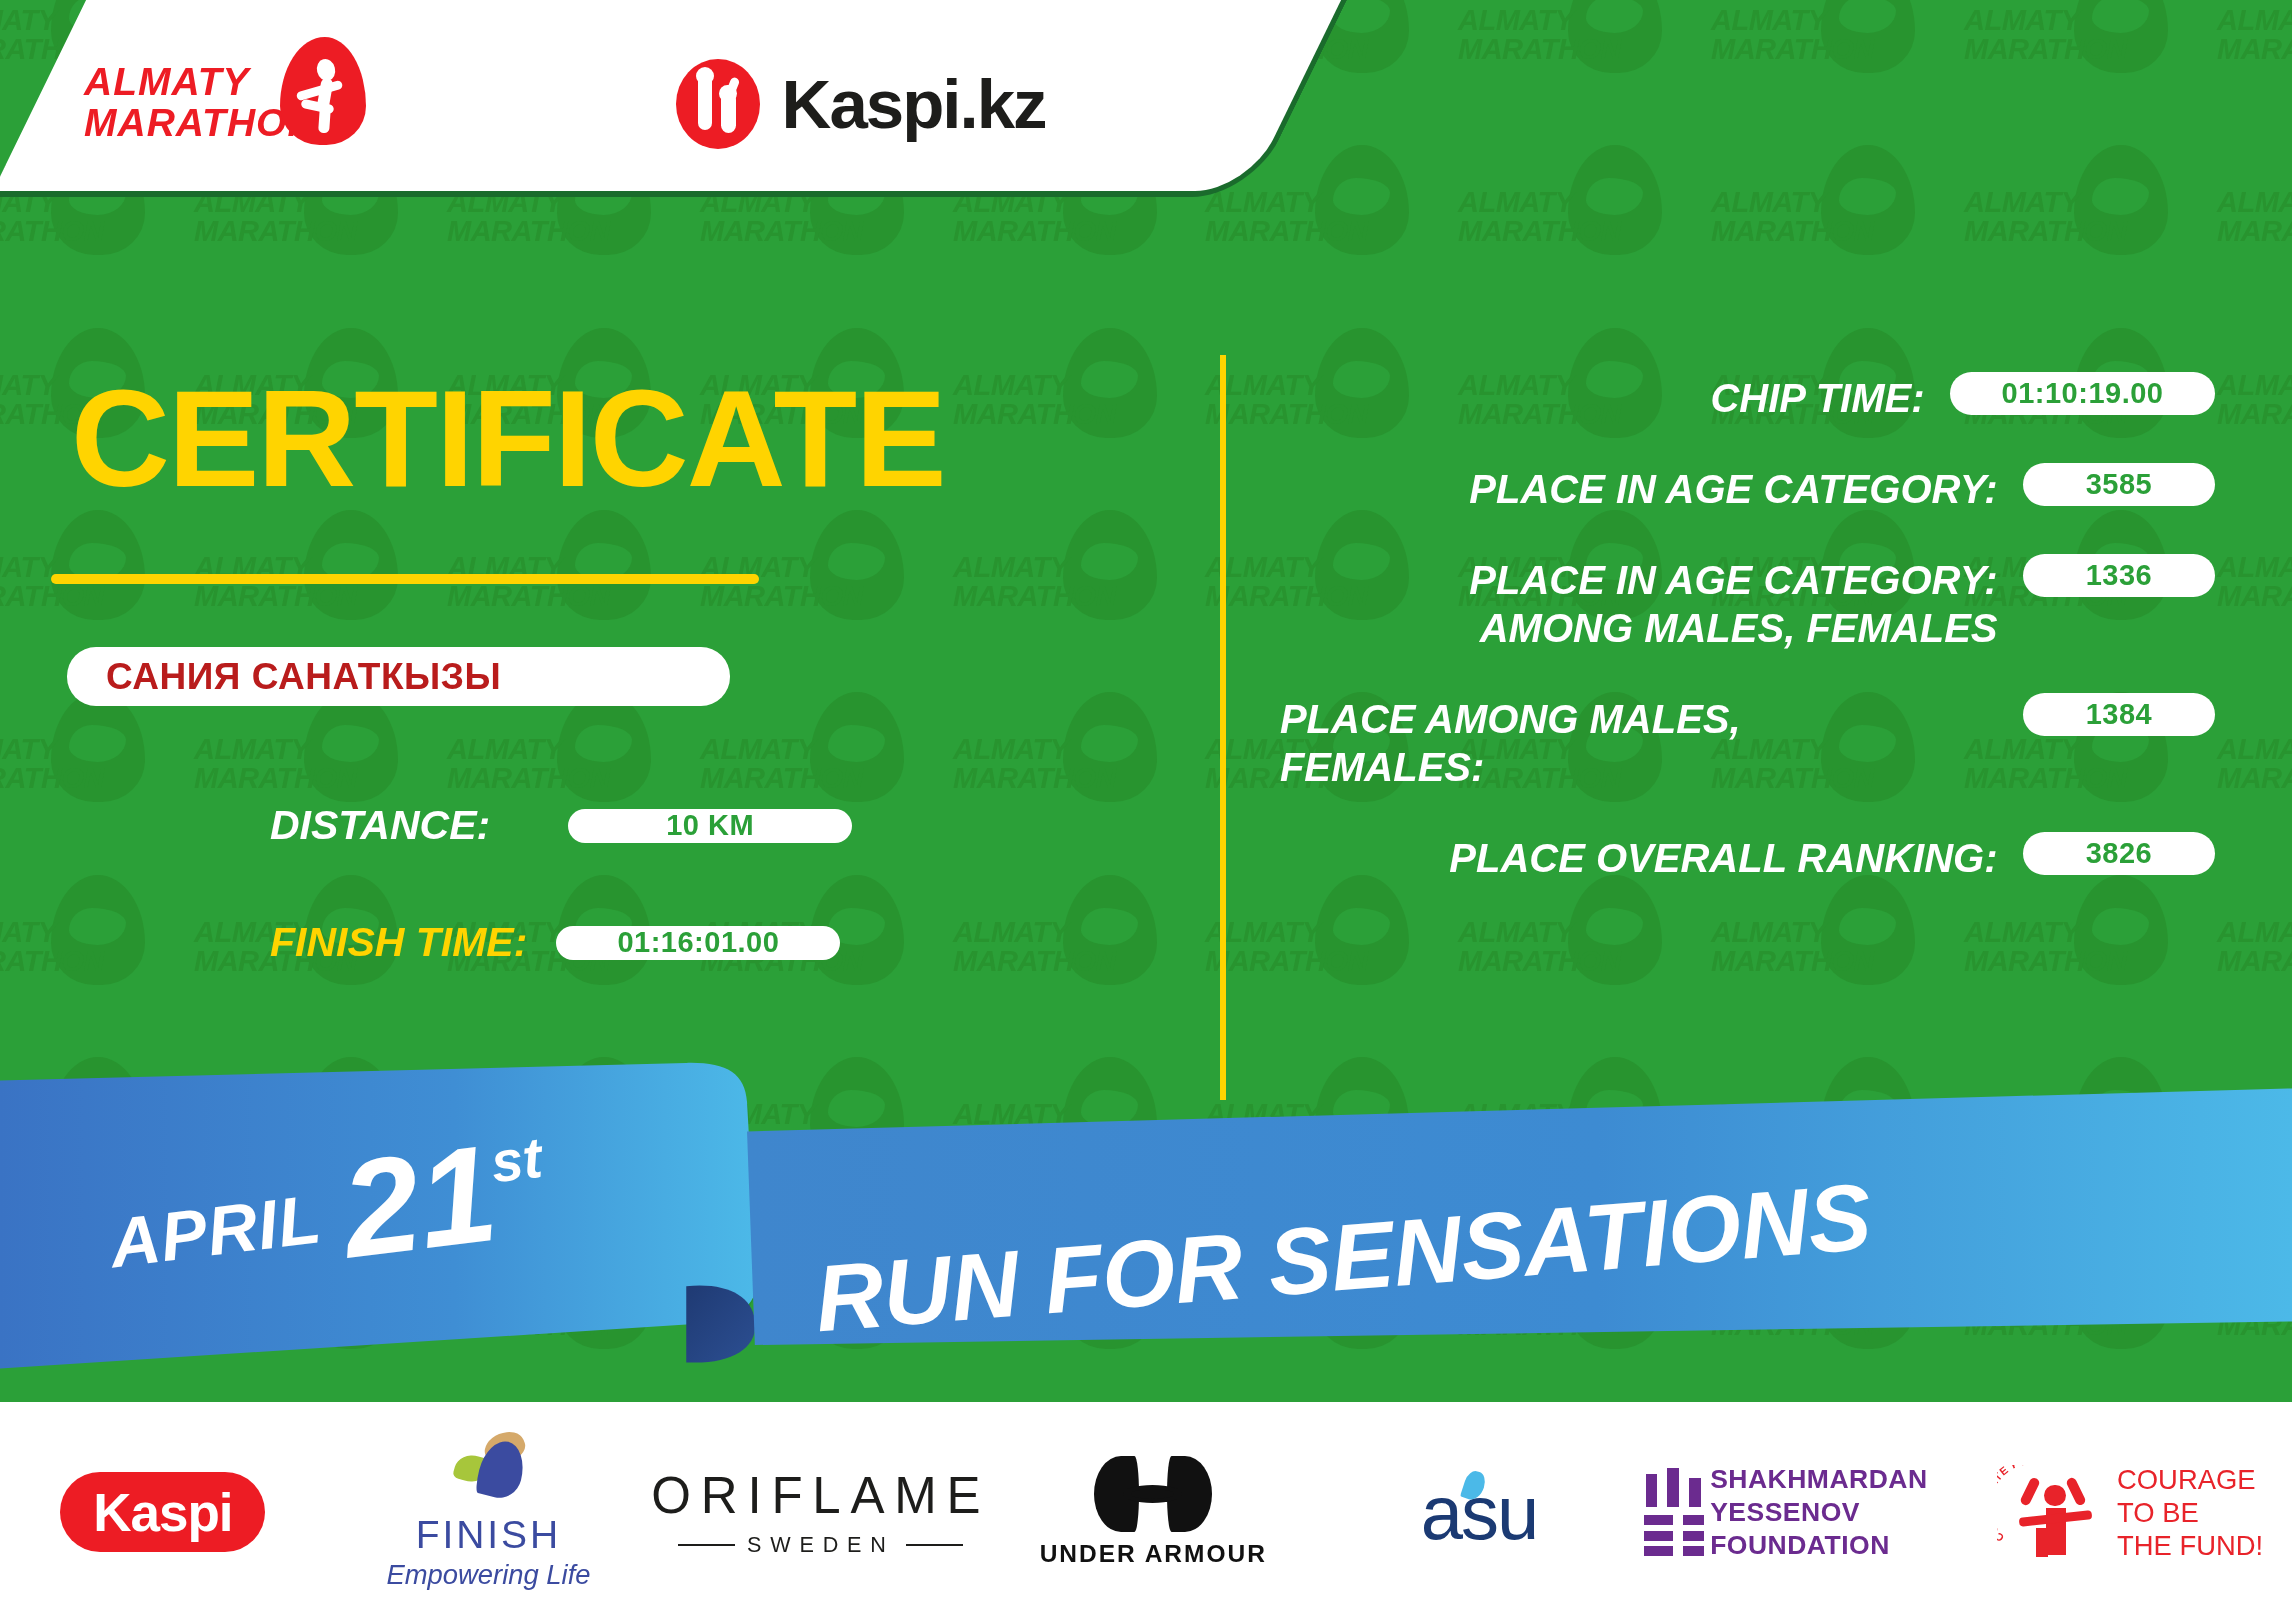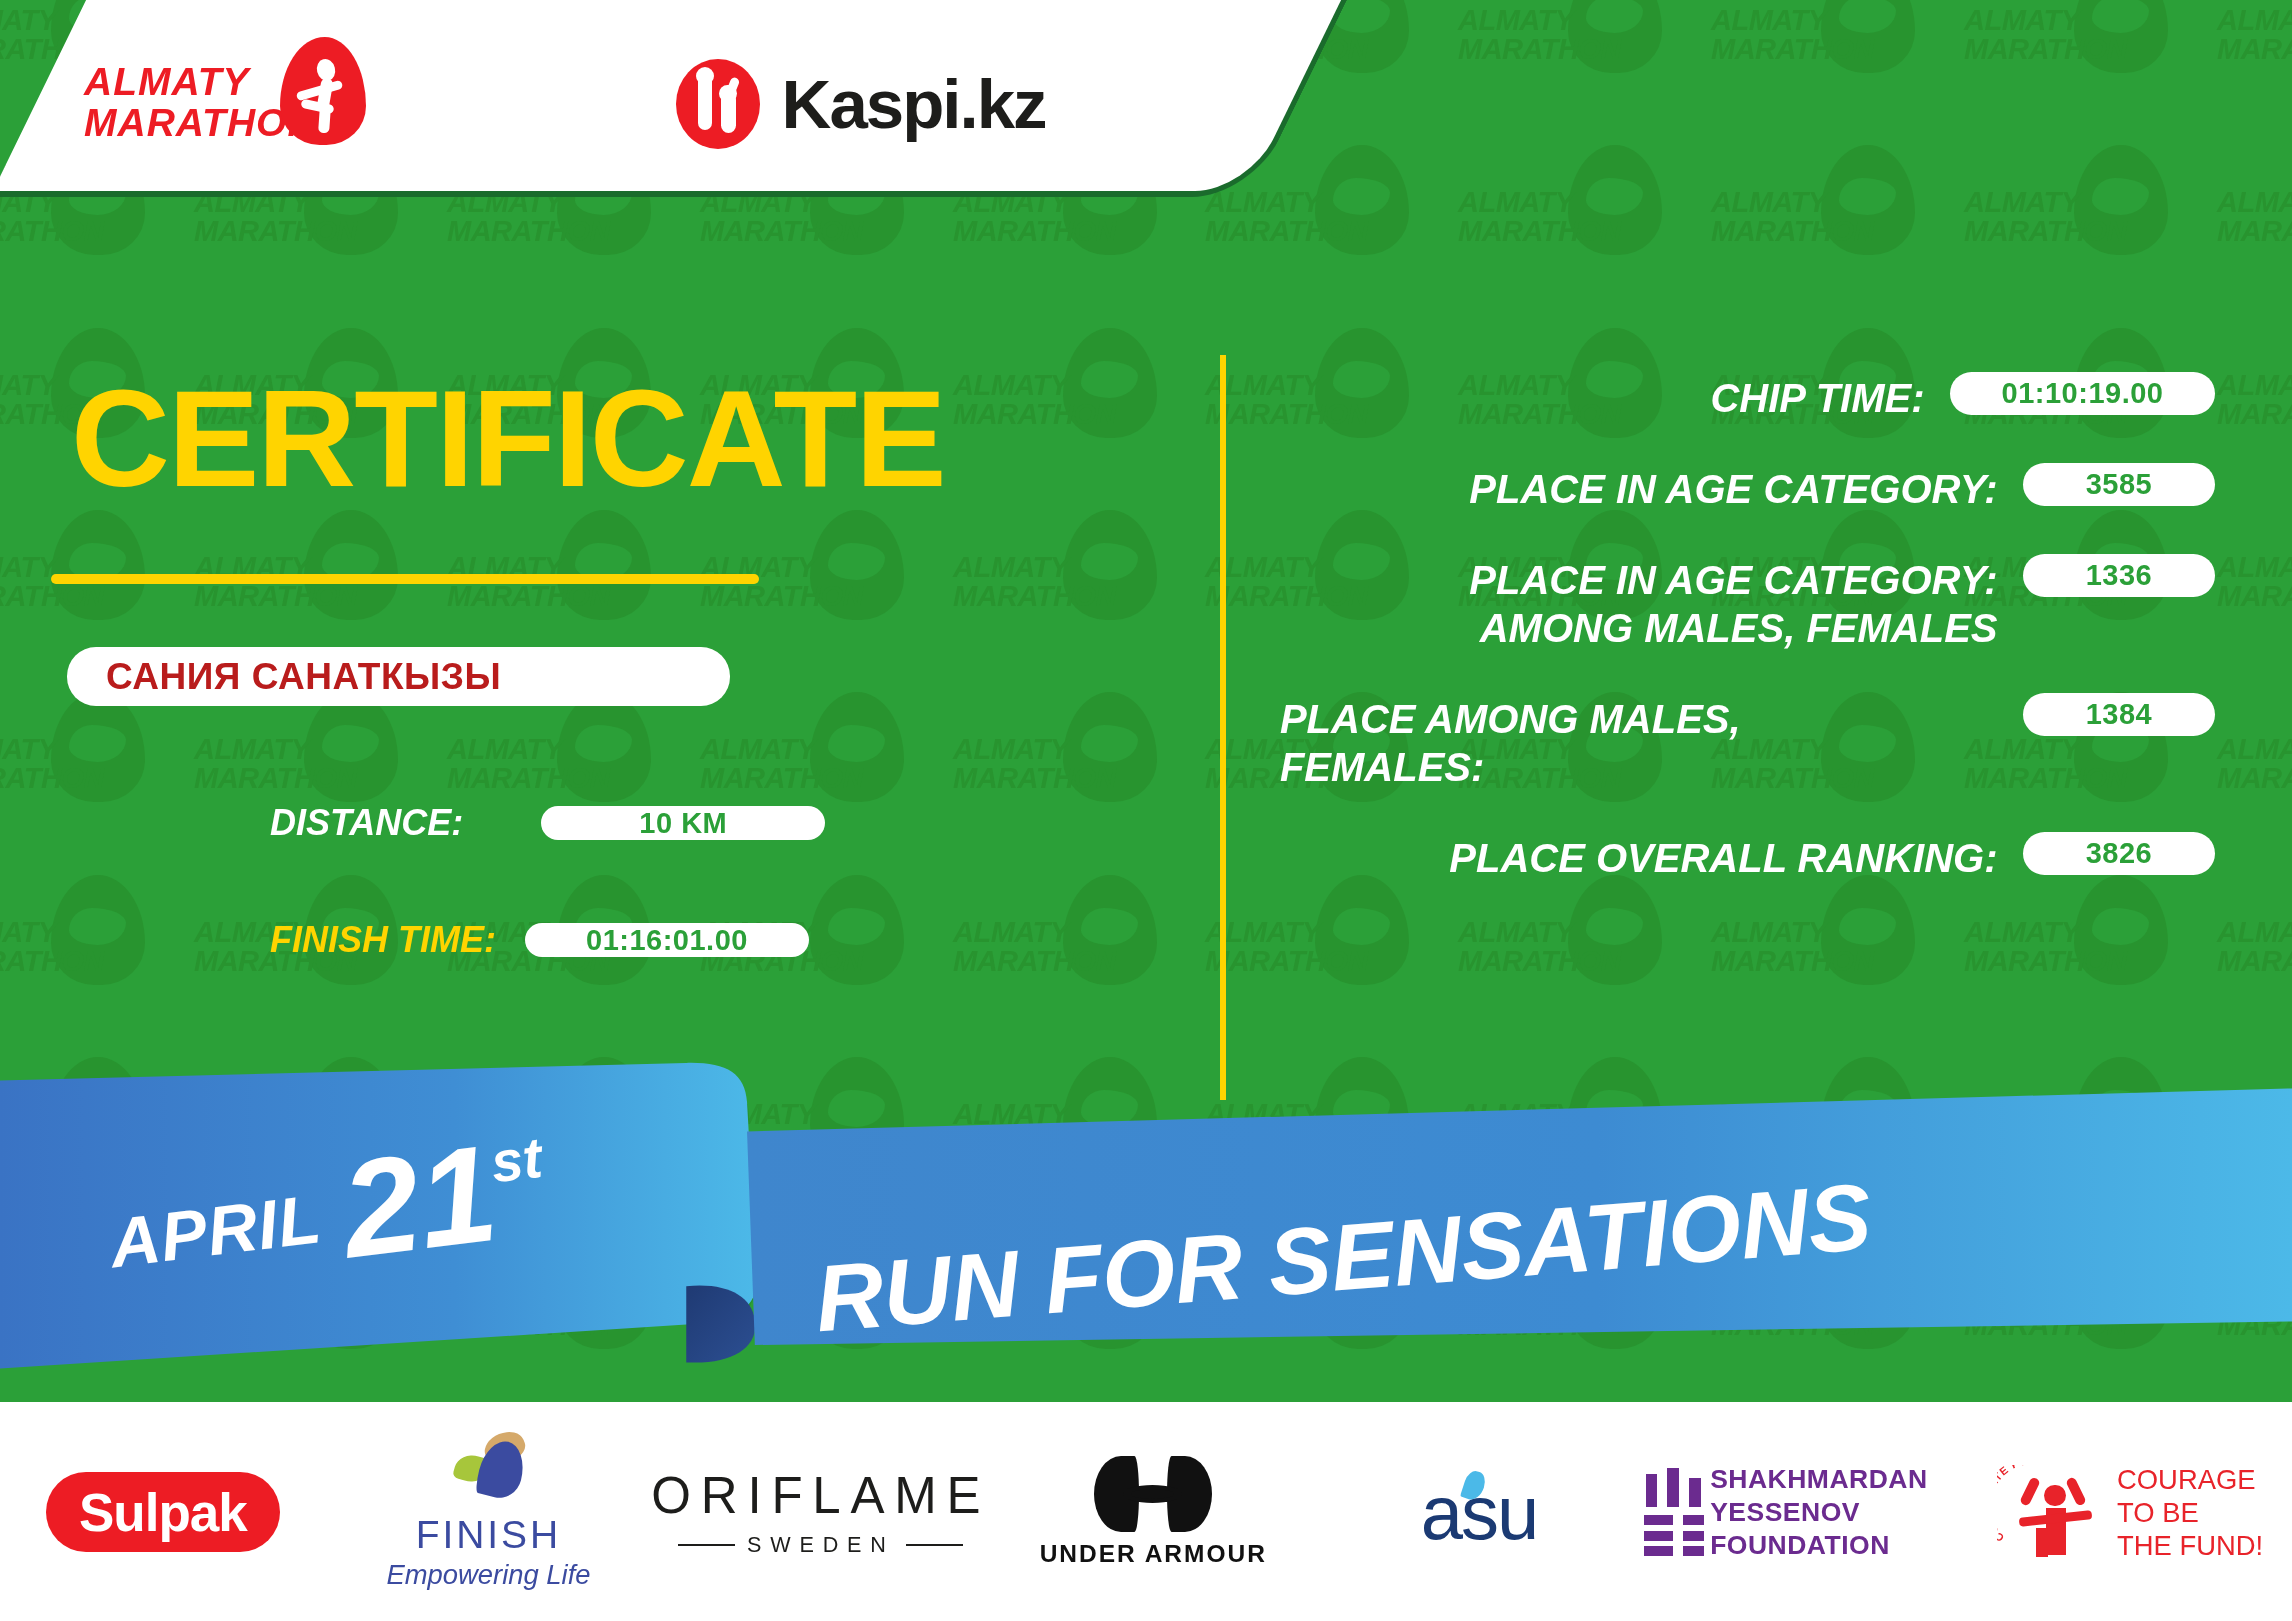--- a/index.html
+++ b/index.html
@@ -111,21 +111,21 @@
     position:absolute;left:67px;top:647px;width:663px;height:59px;
     background:#ffffff;border-radius:29px;
     display:flex;align-items:center;
   }
   .name-pill span{
     color:#b91c1c;font-weight:bold;font-size:37px;letter-spacing:0.5px;
     padding-left:39px;
   }
 
   .kv-row{position:absolute;display:flex;align-items:center;}
-  .kv-label{font-weight:bold;font-style:italic;font-size:36px;letter-spacing:0px;}
+  .kv-label{font-weight:bold;font-style:italic;font-size:41px;letter-spacing:0px;}
   .kv-label.white{color:#ffffff;}
   .kv-label.yellow{color:#ffd400;}
   .kv-pill{
     background:#ffffff;border-radius:21.6px;height:34px;
     display:flex;align-items:center;justify-content:center;
     color:#2ba038;font-weight:bold;font-size:29px;letter-spacing:0.5px;
   }
 
   #row-distance{left:270px;top:802px;}
   #row-distance .kv-pill{width:284px;margin-left:78px;}
@@ -915,21 +915,21 @@
     <div class="ribbon-month">APRIL</div>
     <div class="ribbon-day">21</div>
     <div class="ribbon-ord">st</div>
   </div>
 
   <div class="ribbon-text-right">RUN FOR SENSATIONS</div>
 
   <div class="sponsors">
 
     <div class="sp">
-      <div class="sp-sulpak">Sulpak</div>
+      <div class="sp-sulpak">Kaspi</div>
     </div>
 
     <div class="sp">
       <div class="sp-sanofi">
         <div class="sanofi-mark">
           <i class="sf-tan"></i>
             <i class="sf-green"></i>
             <i class="sf-blue"></i>
         </div>
         <div class="sanofi-name">FINISH</div>

